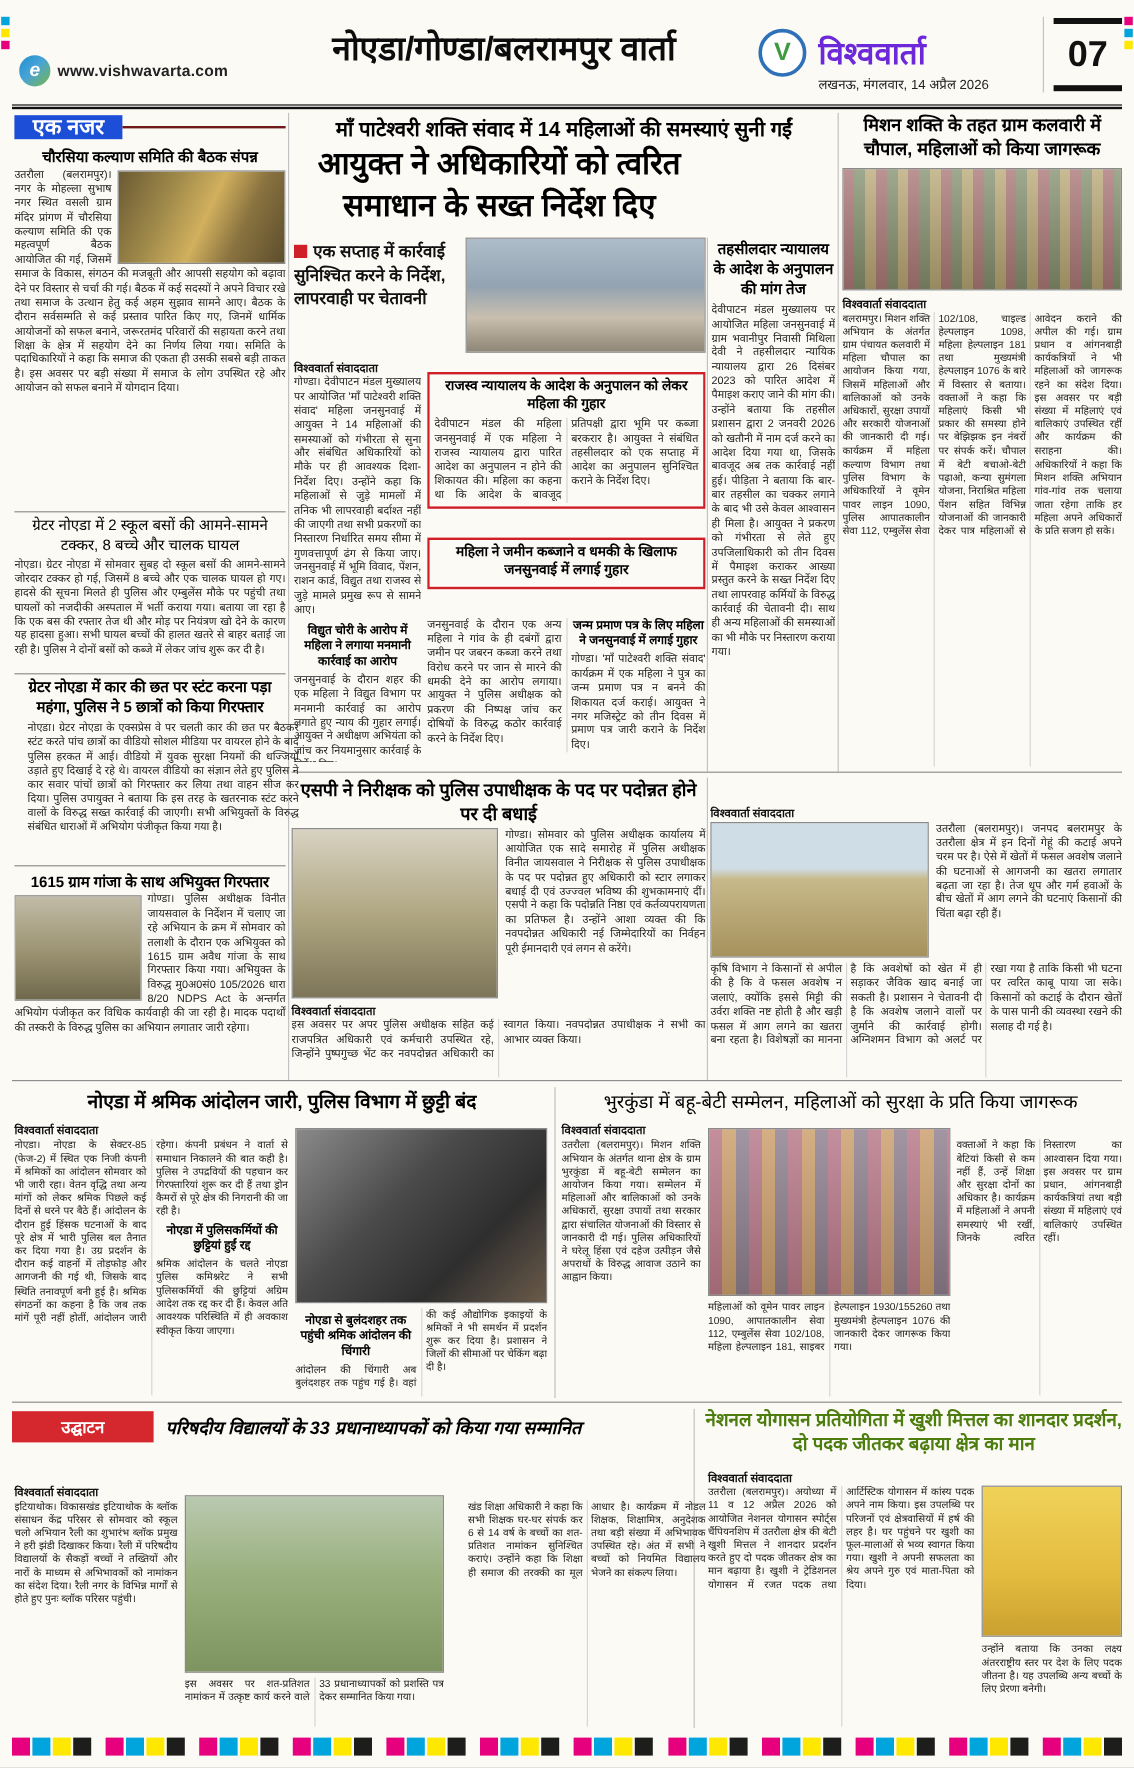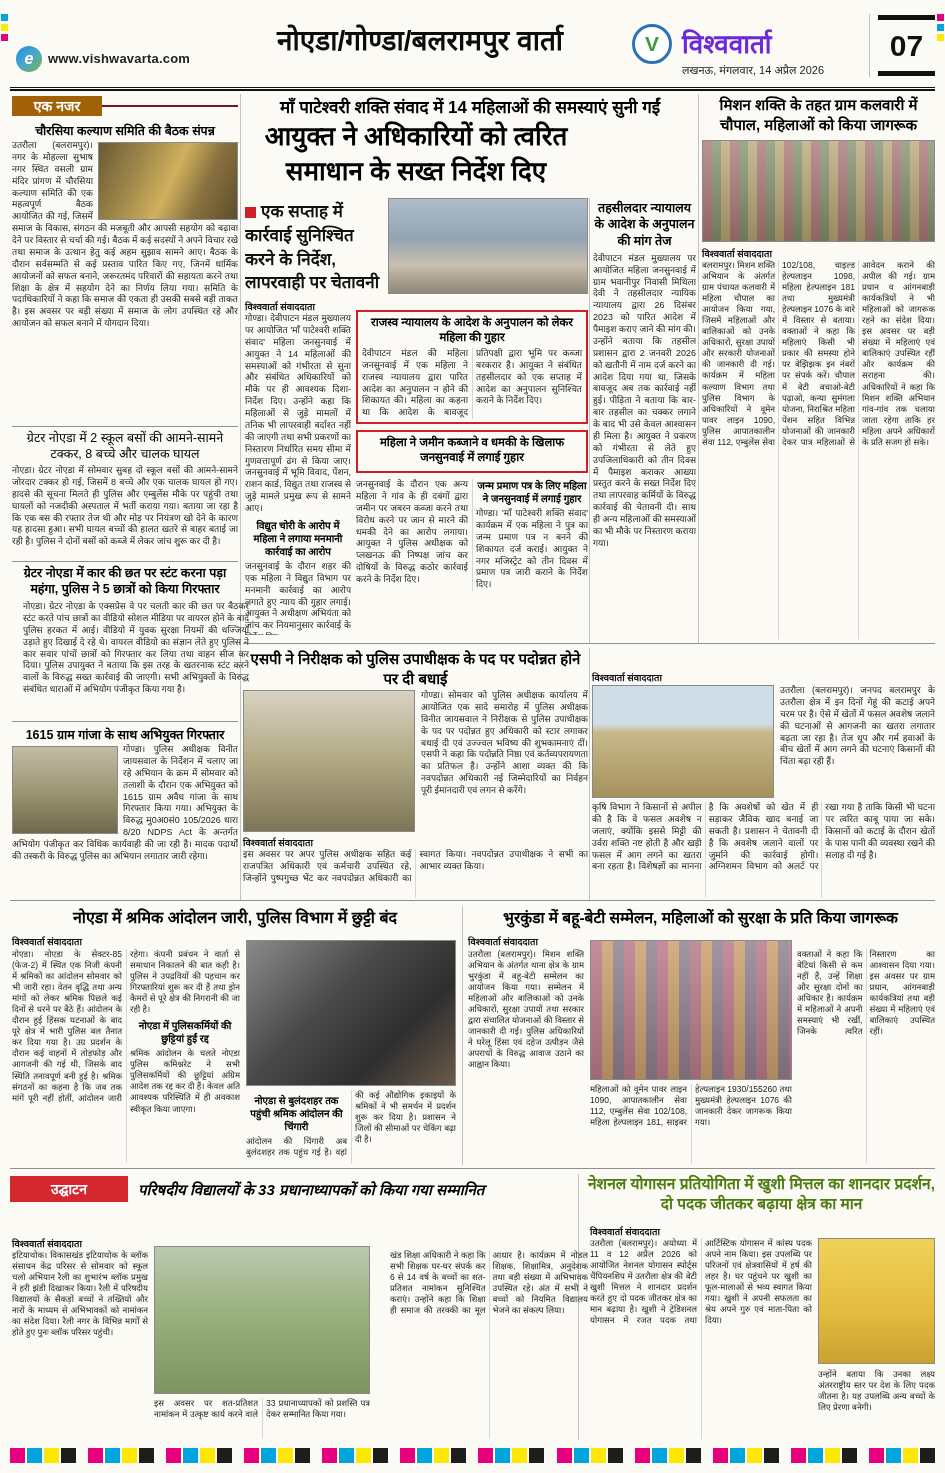--- a/index.html
+++ b/index.html
@@ -44,47 +44,47 @@
   #vr-ab     { left:589px; top:648px; height:252px; }
   #hr-b3     { left:10px;  top:900px; width:925px; }
   #vr-cd     { left:462px; top:906px; height:259px; }
   #hr-b4     { left:10px;  top:1168px; width:925px; }
   #vr-b4     { left:578px; top:1174px; height:266px; }
   #lc-hr1 { left:12px; top:426px; width:226px; }
   #lc-hr2 { left:12px; top:561px; width:226px; }
   #lc-hr3 { left:12px; top:721px; width:226px; }
 
   
-  #eknajar-label { left:12px; top:96px; width:90px; height:20px; background:#a16207; color:#fff;
-    font-size:14px; font-weight:bold; text-align:center; line-height:20px; }
+  #eknajar-label { left:12px; top:96px; width:90px; height:20px; background:#1d4ed8; color:#fff;
+    font-size:18px; font-weight:bold; text-align:center; line-height:20px; }
   #eknajar-rule { left:102px; top:105px; width:136px; height:2px; background:#6e1a1a; }
   #a1-head { left:12px; top:122px; width:226px; font-size:12.5px; font-weight:bold; text-align:center; color:#000; }
   #a1-body { left:12px; top:140px; width:226px; height:283px; }
   .a1-photo { float:right; width:140px; height:78px; margin:2px 0 3px 5px;
     background:linear-gradient(115deg,#6b5a33 0%,#a08a4a 30%,#d1b05e 52%,#8a7340 72%,#5c4d2c 100%); }
   #a2-head { left:12px; top:431px; width:226px; font-size:12.5px; font-weight:normal; text-align:center; line-height:1.25; color:#000; }
   #a2-body { left:12px; top:465px; width:226px; height:93px; }
   #a3-head { left:12px; top:566px; width:226px; font-size:12.5px; font-weight:bold; text-align:center; line-height:1.25; color:#000; }
   #a3-body { left:12px; top:601px; width:226px; height:117px;margin-left:11px; }
   #a4-head { left:12px; top:726px; width:226px; font-size:12.5px; font-weight:bold; text-align:center; color:#000; }
   #a4-body { left:12px; top:744px; width:226px; height:153px; }
   .a4-photo { float:left; width:106px; height:88px; margin:2px 5px 3px 0;
     background:linear-gradient(180deg,#c2bca8 0%,#9a9270 55%,#6f684c 100%); }
 
   
   #ms-kicker { left:245px; top:95px; width:450px; font-size:17px; font-weight:bold; text-align:center; color:#000; }
   #ms-headline { left:245px; top:119px; width:342px; font-size:26px; font-weight:bold; text-align:center; line-height:1.35; color:#000; }
-  #ms-note { left:245px; top:200px; width:139px; height:94px; font-size:17px; font-weight:bold; line-height:1.4; color:#111; }
+  #ms-note { left:245px; top:200px; width:139px; height:94px; font-size:14px; font-weight:bold; line-height:1.4; color:#111; }
   .note-sq { display:inline-block; width:11px; height:11px; background:#cf2027; margin-right:5px; vertical-align:-1px; }
   #ms-photo { left:388px; top:198px; width:200px; height:96px;
     background:linear-gradient(180deg,#aebdc9 0%,#93a3b2 42%,#c9bfae 70%,#8e8676 100%); }
   #ms-byline { left:245px; top:300px; width:140px; }
   #ms-col1 { left:245px; top:313px; width:106px; height:322px; }
   #ms-mid  { left:356px; top:310px; width:232px; height:325px; }
-  .redbox { border:2px solid #cf2027; padding:3px 4px; margin-bottom:6px; }
+  .redbox { border:2px solid #cf2027; padding:3px 4px; margin-bottom:24px; }
   .redbox h4 { font-size:11.5px; font-weight:bold; text-align:center; line-height:1.3; margin-bottom:3px; color:#000; }
   #ms-col4 { left:593px; top:200px; width:103px; height:435px; }
   #ms-col4 h3 { font-size:12.5px; font-weight:bold; text-align:center; line-height:1.3; margin-bottom:4px; color:#000; }
 
   
   #rc-head { left:702px; top:95px; width:233px; font-size:15px; font-weight:bold; text-align:center; line-height:1.3; color:#000; }
   #rc-photo { left:702px; top:140px; width:233px; height:102px;
     background:repeating-linear-gradient(90deg,rgba(160,60,90,.35) 0 9px,rgba(60,110,60,.3) 9px 18px,rgba(200,170,80,.3) 18px 27px),
                linear-gradient(180deg,#c9c2b2 0%,#857b66 100%); }
   #rc-byline { left:702px; top:247px; }
@@ -108,21 +108,21 @@
   #wfB-rest { left:592px; top:802px; width:343px; height:96px; }
 
   
   #nsC-head { left:10px; top:906px; width:450px; font-size:16px; font-weight:bold; text-align:center; color:#000; }
   #nsC-byline { left:12px; top:935px; }
   #nsC-left { left:12px; top:949px; width:228px; height:214px; }
   #nsC-photo { left:246px; top:940px; width:210px; height:146px;
     background:linear-gradient(135deg,#8a8a8a 0%,#4a4a4a 40%,#2e2e2e 70%,#6b5b4a 100%); }
   #nsC-right { left:246px; top:1090px; width:210px; height:74px; }
 
-  #bbD-head { left:466px; top:906px; width:469px; font-size:15.5px; font-weight:bold; text-align:center; color:#000; }
+  #bbD-head { left:466px; top:906px; width:469px; font-size:15.5px; font-weight:normal; text-align:center; color:#000; }
   #bbD-byline { left:468px; top:935px; }
   #bbD-col1 { left:468px; top:949px; width:116px; height:214px; }
   #bbD-photo { left:590px; top:940px; width:202px; height:140px;
     background:repeating-linear-gradient(90deg,rgba(180,60,120,.4) 0 11px,rgba(220,140,60,.4) 11px 22px,rgba(80,60,130,.35) 22px 33px),
                linear-gradient(180deg,#cfc6b5 0%,#8f8672 100%); }
   #bbD-mid { left:590px; top:1084px; width:202px; height:80px; }
   #bbD-col3 { left:797px; top:949px; width:138px; height:214px; column-count:2; column-gap:7px; column-rule:1px solid #d6d6d6; }
 
   
   #sr-badge { left:10px; top:1176px; width:118px; height:26px; background:#d5282e; color:#fff;
@@ -224,21 +224,21 @@
 
   <div class="abs clip" id="ms-mid">
     <div class="redbox">
       <h4>राजस्व न्यायालय के आदेश के अनुपालन को लेकर महिला की गुहार</h4>
       <div class="bt col2">देवीपाटन मंडल की महिला जनसुनवाई में एक महिला ने राजस्व न्यायालय द्वारा पारित आदेश का अनुपालन न होने की शिकायत की। महिला का कहना था कि आदेश के बावजूद प्रतिपक्षी द्वारा भूमि पर कब्जा बरकरार है। आयुक्त ने संबंधित तहसीलदार को एक सप्ताह में आदेश का अनुपालन सुनिश्चित कराने के निर्देश दिए।</div>
     </div>
     <div class="redbox">
       <h4>महिला ने जमीन कब्जाने व धमकी के खिलाफ जनसुनवाई में लगाई गुहार</h4>
     </div>
     <div class="col2">
-      <div class="bt">जनसुनवाई के दौरान एक अन्य महिला ने गांव के ही दबंगों द्वारा जमीन पर जबरन कब्जा करने तथा विरोध करने पर जान से मारने की धमकी देने का आरोप लगाया। आयुक्त ने पुलिस अधीक्षक को प्लखनऊ की निष्पक्ष जांच कर दोषियों के विरुद्ध कठोर कार्रवाई करने के निर्देश दिए।</div>
+      <div class="bt">जनसुनवाई के दौरान एक अन्य महिला ने गांव के ही दबंगों द्वारा जमीन पर जबरन कब्जा करने तथा विरोध करने पर जान से मारने की धमकी देने का आरोप लगाया। आयुक्त ने पुलिस अधीक्षक को प्रकरण की निष्पक्ष जांच कर दोषियों के विरुद्ध कठोर कार्रवाई करने के निर्देश दिए।</div>
       <div class="subhead">जन्म प्रमाण पत्र के लिए महिला ने जनसुनवाई में लगाई गुहार</div>
       <div class="bt">गोण्डा। 'माँ पाटेश्वरी शक्ति संवाद' कार्यक्रम में एक महिला ने पुत्र का जन्म प्रमाण पत्र न बनने की शिकायत दर्ज कराई। आयुक्त ने नगर मजिस्ट्रेट को तीन दिवस में प्रमाण पत्र जारी कराने के निर्देश दिए।</div>
     </div>
   </div>
 
   <div class="abs clip" id="ms-col4">
     <h3>तहसीलदार न्यायालय के आदेश के अनुपालन की मांग तेज</h3>
     <div class="bt">देवीपाटन मंडल मुख्यालय पर आयोजित महिला जनसुनवाई में ग्राम भवानीपुर निवासी मिथिला देवी ने तहसीलदार न्यायिक न्यायालय द्वारा 26 दिसंबर 2023 को पारित आदेश में पैमाइश कराए जाने की मांग की। उन्होंने बताया कि तहसील प्रशासन द्वारा 2 जनवरी 2026 को खतौनी में नाम दर्ज करने का आदेश दिया गया था, जिसके बावजूद अब तक कार्रवाई नहीं हुई। पीड़िता ने बताया कि बार-बार तहसील का चक्कर लगाने के बाद भी उसे केवल आश्वासन ही मिला है। आयुक्त ने प्रकरण को गंभीरता से लेते हुए उपजिलाधिकारी को तीन दिवस में पैमाइश कराकर आख्या प्रस्तुत करने के सख्त निर्देश दिए तथा लापरवाह कर्मियों के विरुद्ध कार्रवाई की चेतावनी दी। साथ ही अन्य महिलाओं की समस्याओं का भी मौके पर निस्तारण कराया गया।</div>
   </div>
 

